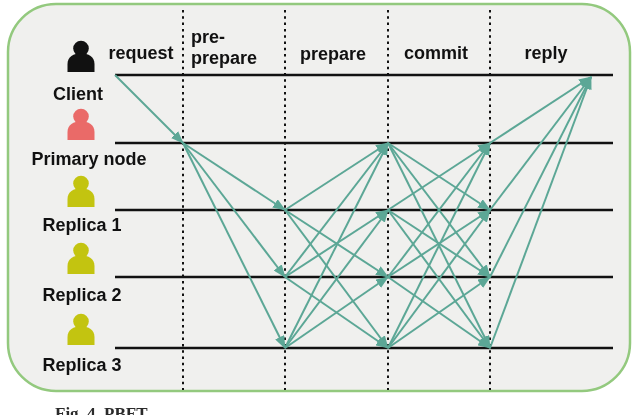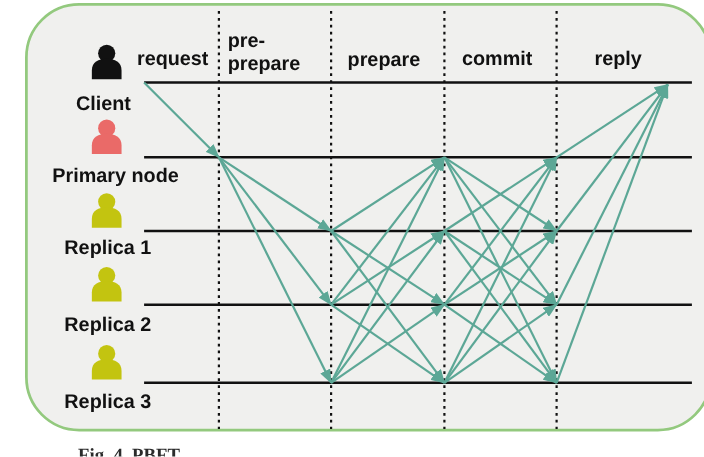--- a/index.html
+++ b/index.html
@@ -2,21 +2,21 @@
 <html><head>
 <meta charset="utf-8">
 <style>
   html, body { margin: 0; padding: 0; }
   body {
     width: 640px; height: 415px; overflow: hidden;
     background: #ffffff;
     font-family: "Liberation Sans", sans-serif;
     position: relative;
   }
-  .stage { position: absolute; left: 16px; top: 0; width: 542px; height: 415px; }
+  .stage { position: absolute; left: 0; top: 0; width: 542px; height: 415px; }
   svg text {
     font-family: "Liberation Sans", sans-serif;
     font-weight: bold;
     fill: #111111;
   }
   .phase-label { font-size: 18px; }
   .actor-label { font-size: 18px; }
   .caption {
     position: absolute; left: 55px; top: 404px;
     font-family: "Liberation Serif", serif;

